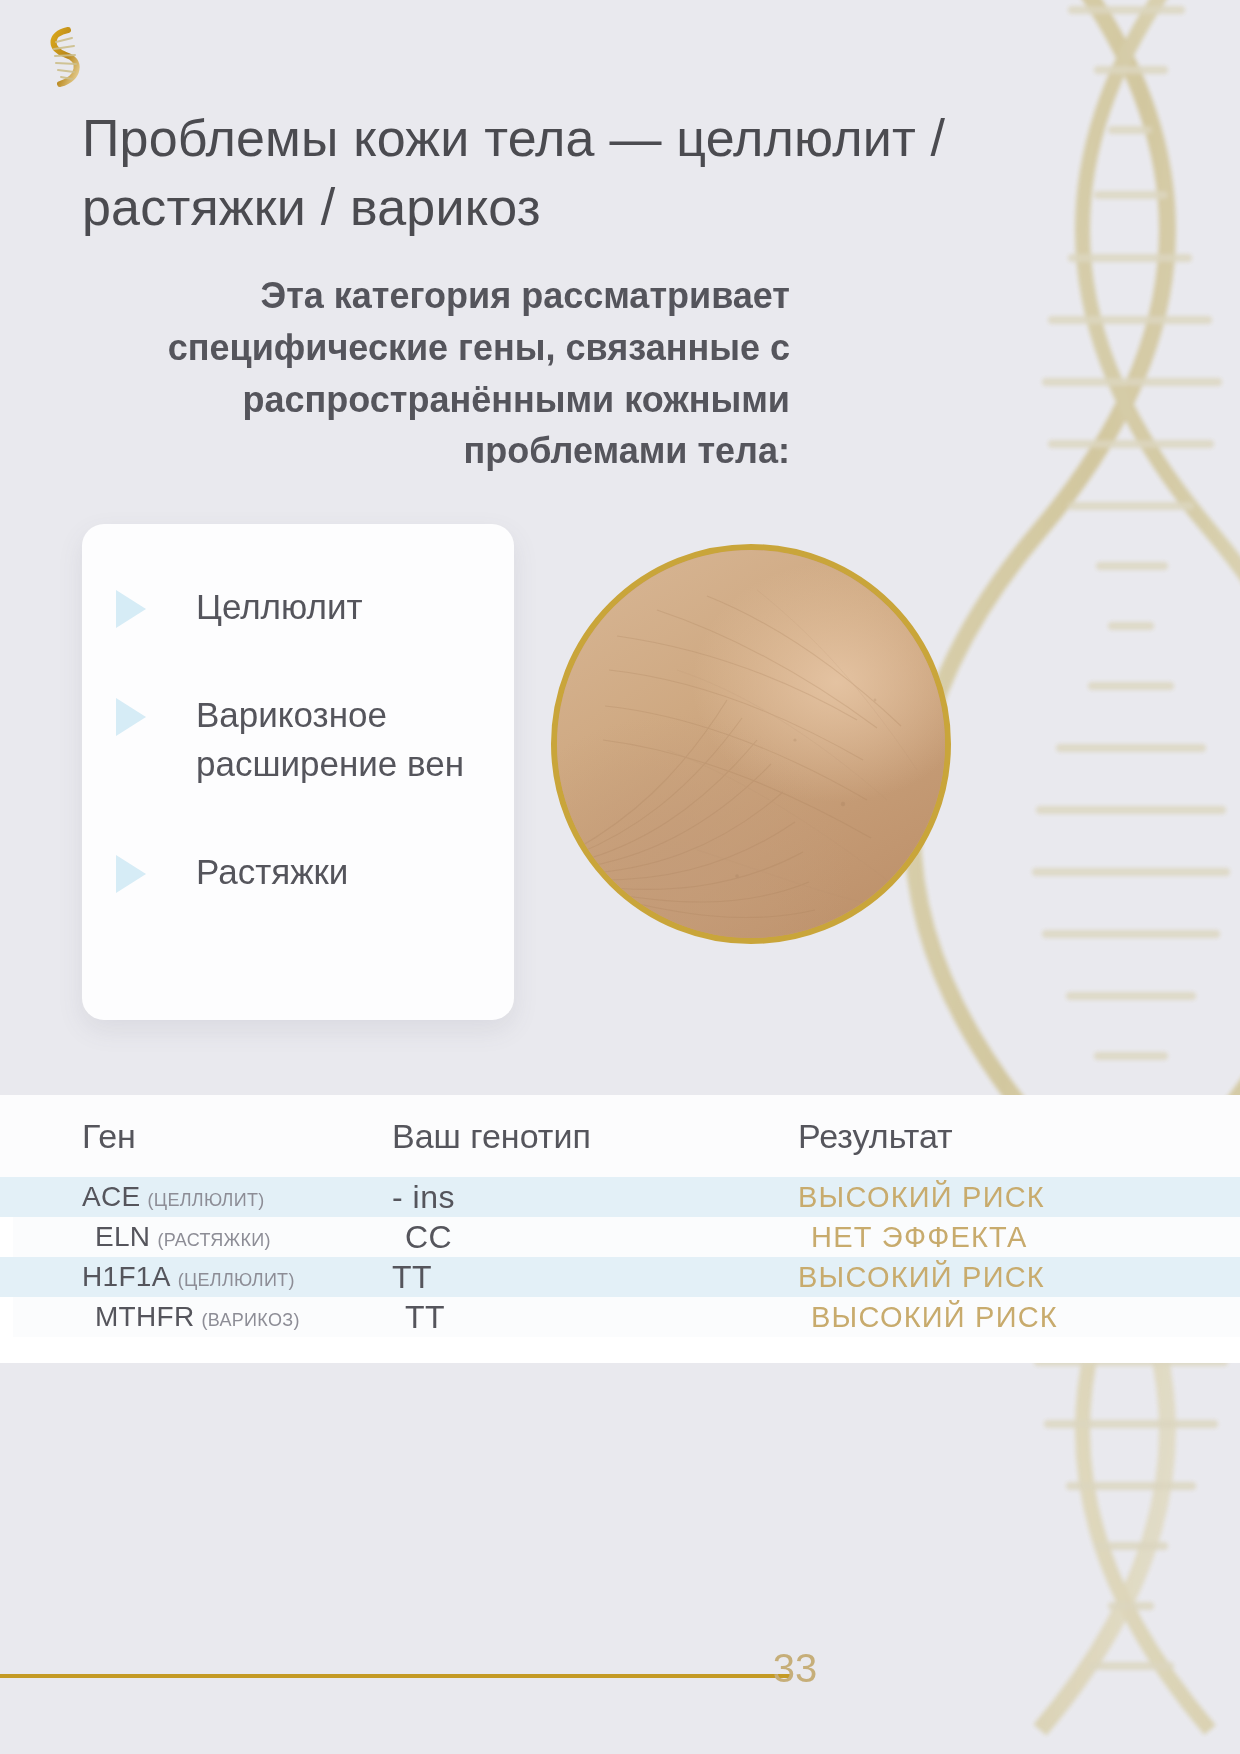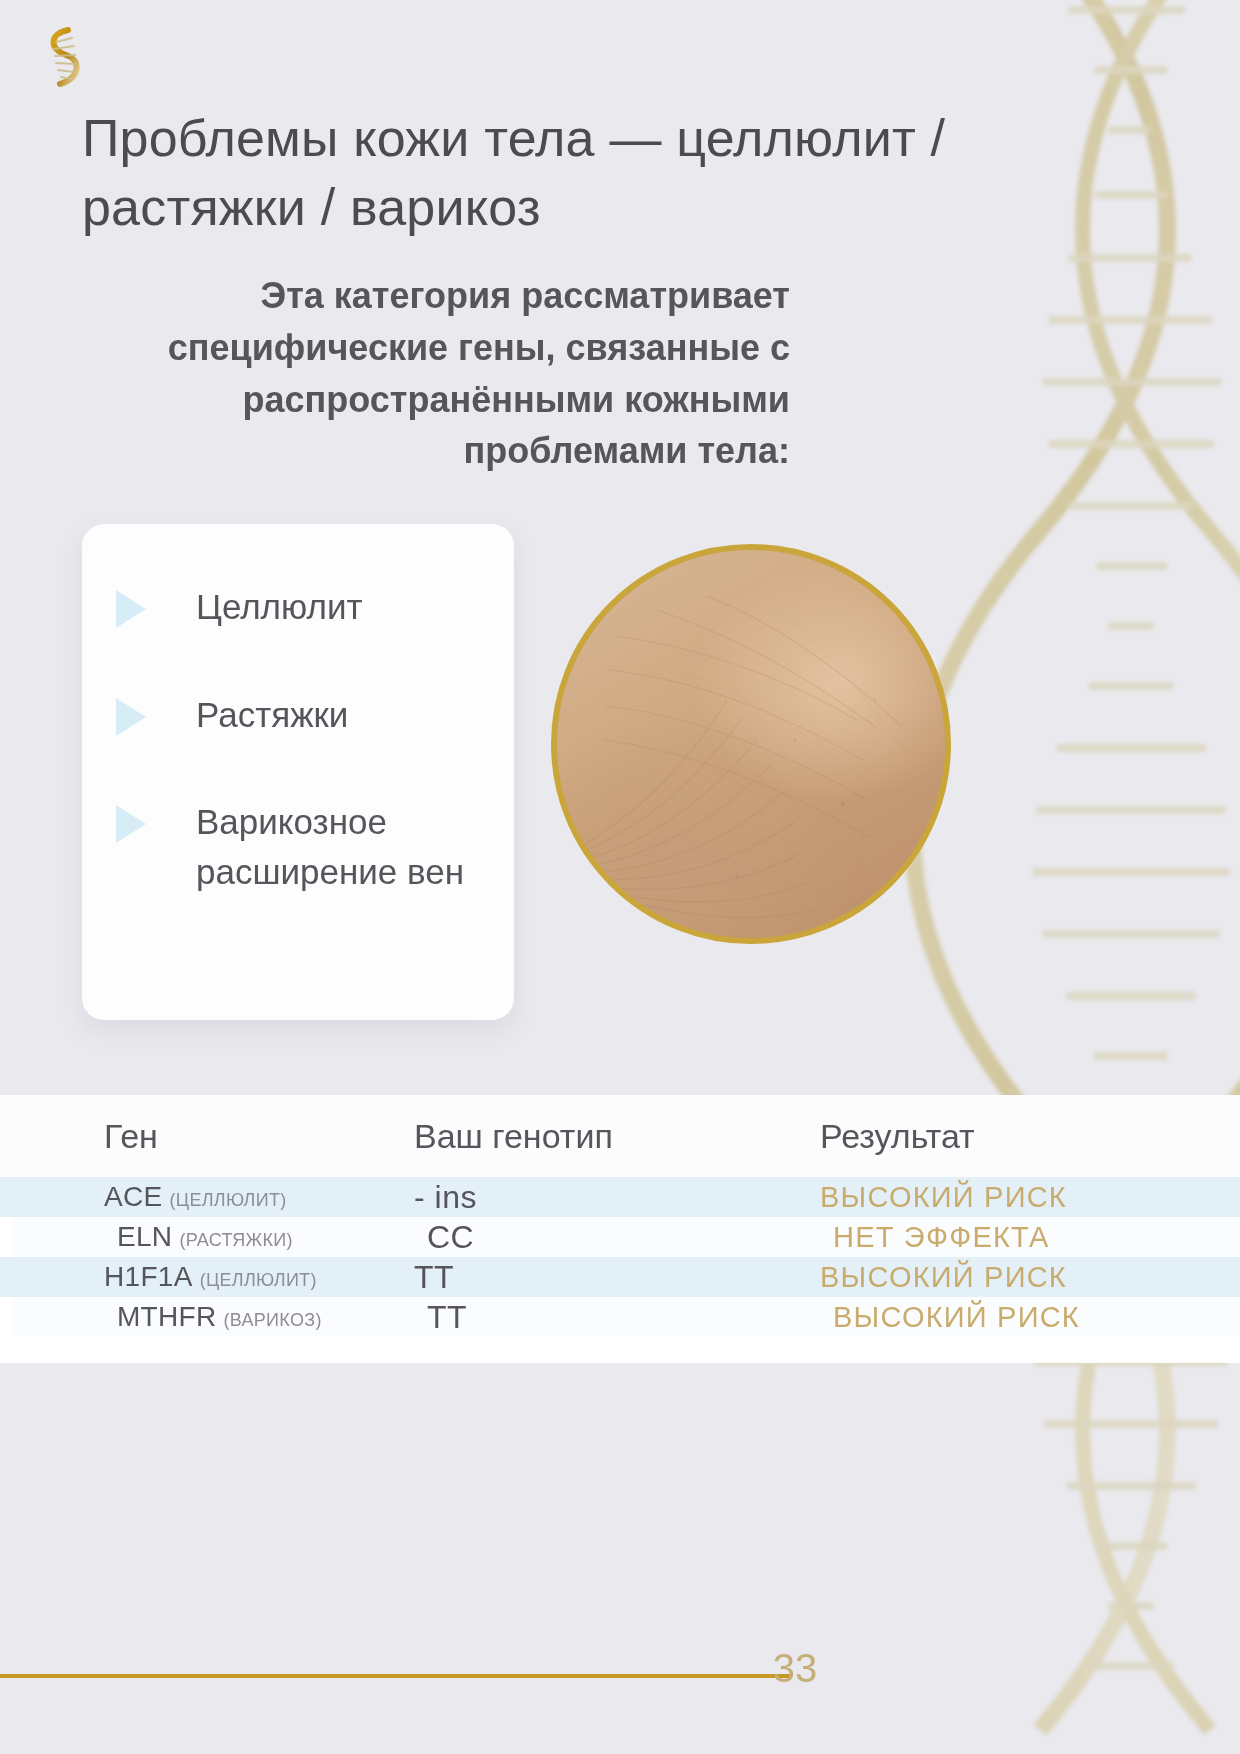--- a/index.html
+++ b/index.html
@@ -134,21 +134,21 @@
   .table {
     position: absolute;
     left: 0;
     top: 1095px;
     width: 1240px;
     background: #ffffff;
   }
   .thead, .trow {
     display: flex;
     align-items: center;
-    padding: 0 104px;
+    padding: 0 82px;
   }
   .thead {
     height: 82px;
     background: #fcfcfd;
   }
   .trow { height: 40px; }
   .trow.alt { background: #e3f0f7; }
   .trow.plain { background: #fbfcfd; margin-left: 13px; }
 
   .c-gene   { width: 310px; }
@@ -292,25 +292,25 @@
 
   <p class="subtitle">Эта категория рассматривает специфические гены, связанные с распространёнными кожными проблемами тела:</p>
 
   <div class="card">
     <div class="bullet">
       <span class="tri"></span>
       <span class="bullet-label">Целлюлит</span>
     </div>
     <div class="bullet">
       <span class="tri"></span>
-      <span class="bullet-label">Растяжки</span>
+      <span class="bullet-label">Варикозное расширение вен</span>
     </div>
     <div class="bullet">
       <span class="tri"></span>
-      <span class="bullet-label">Варикозное расширение вен</span>
+      <span class="bullet-label">Растяжки</span>
     </div>
   </div>
 
   <div class="photo">
     <div class="skin"></div>
     <svg class="lines" width="400" height="400" viewBox="0 0 400 400" xmlns="http://www.w3.org/2000/svg">
       <g stroke="#a9805c" stroke-width="1.1" fill="none" opacity="0.55">
         <path d="M18 300 C 70 270, 120 230, 170 150"></path>
         <path d="M18 305 C 75 282, 130 244, 185 168"></path>
         <path d="M20 312 C 80 296, 140 262, 200 190"></path>

